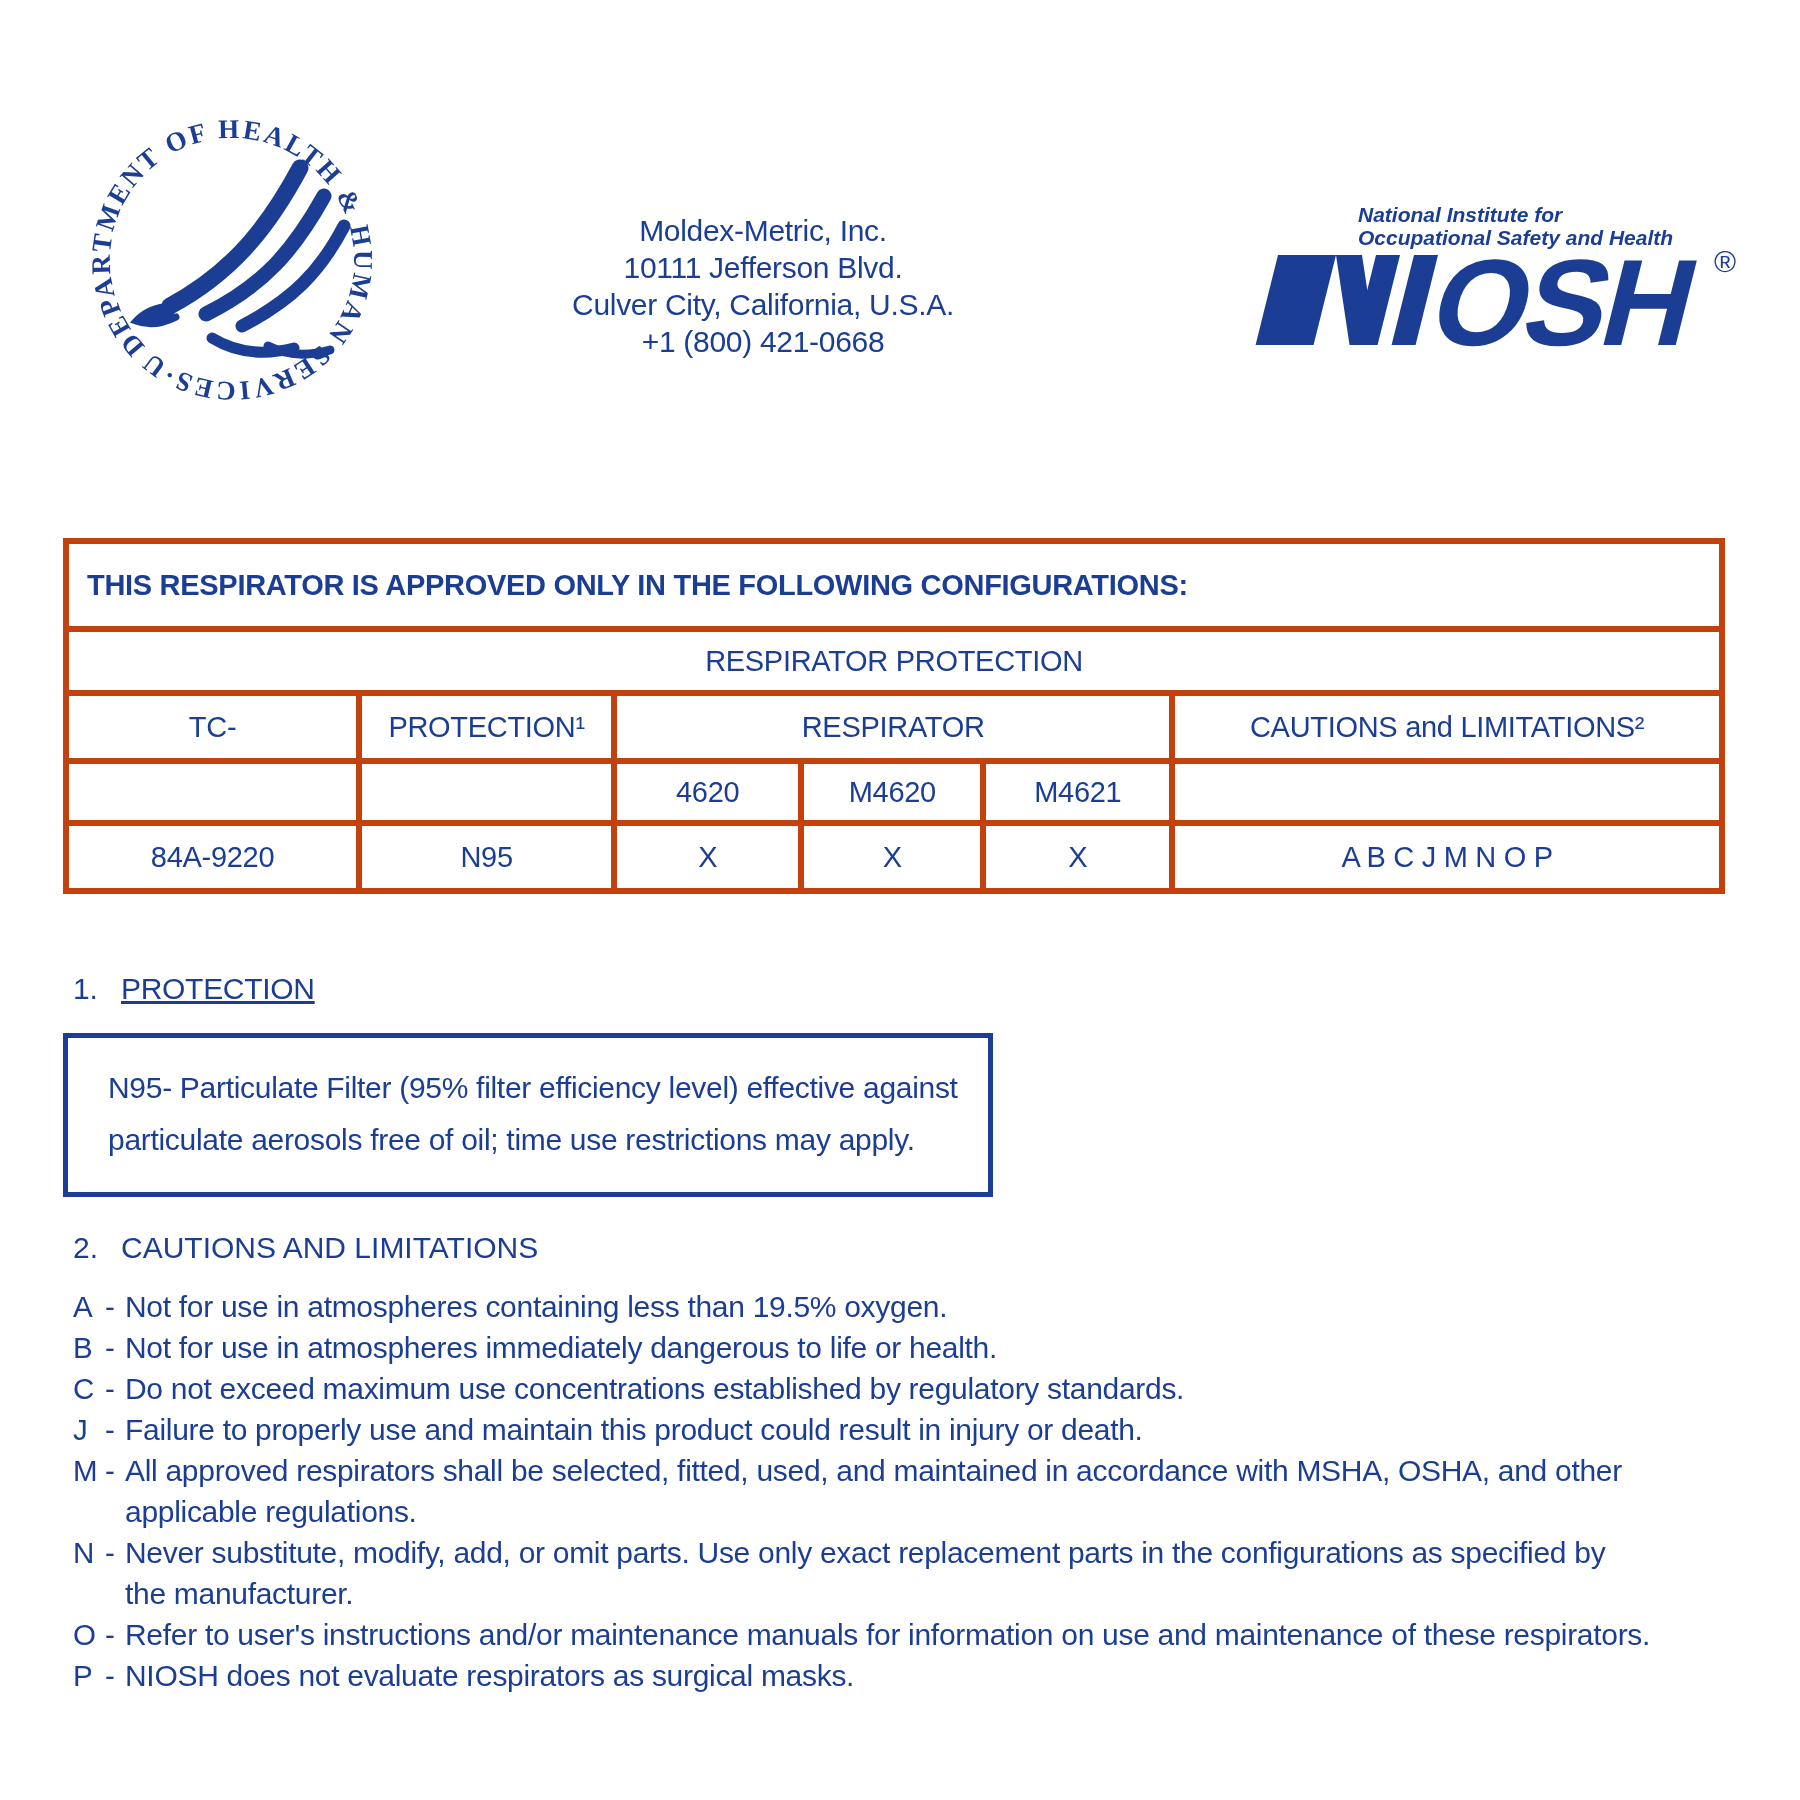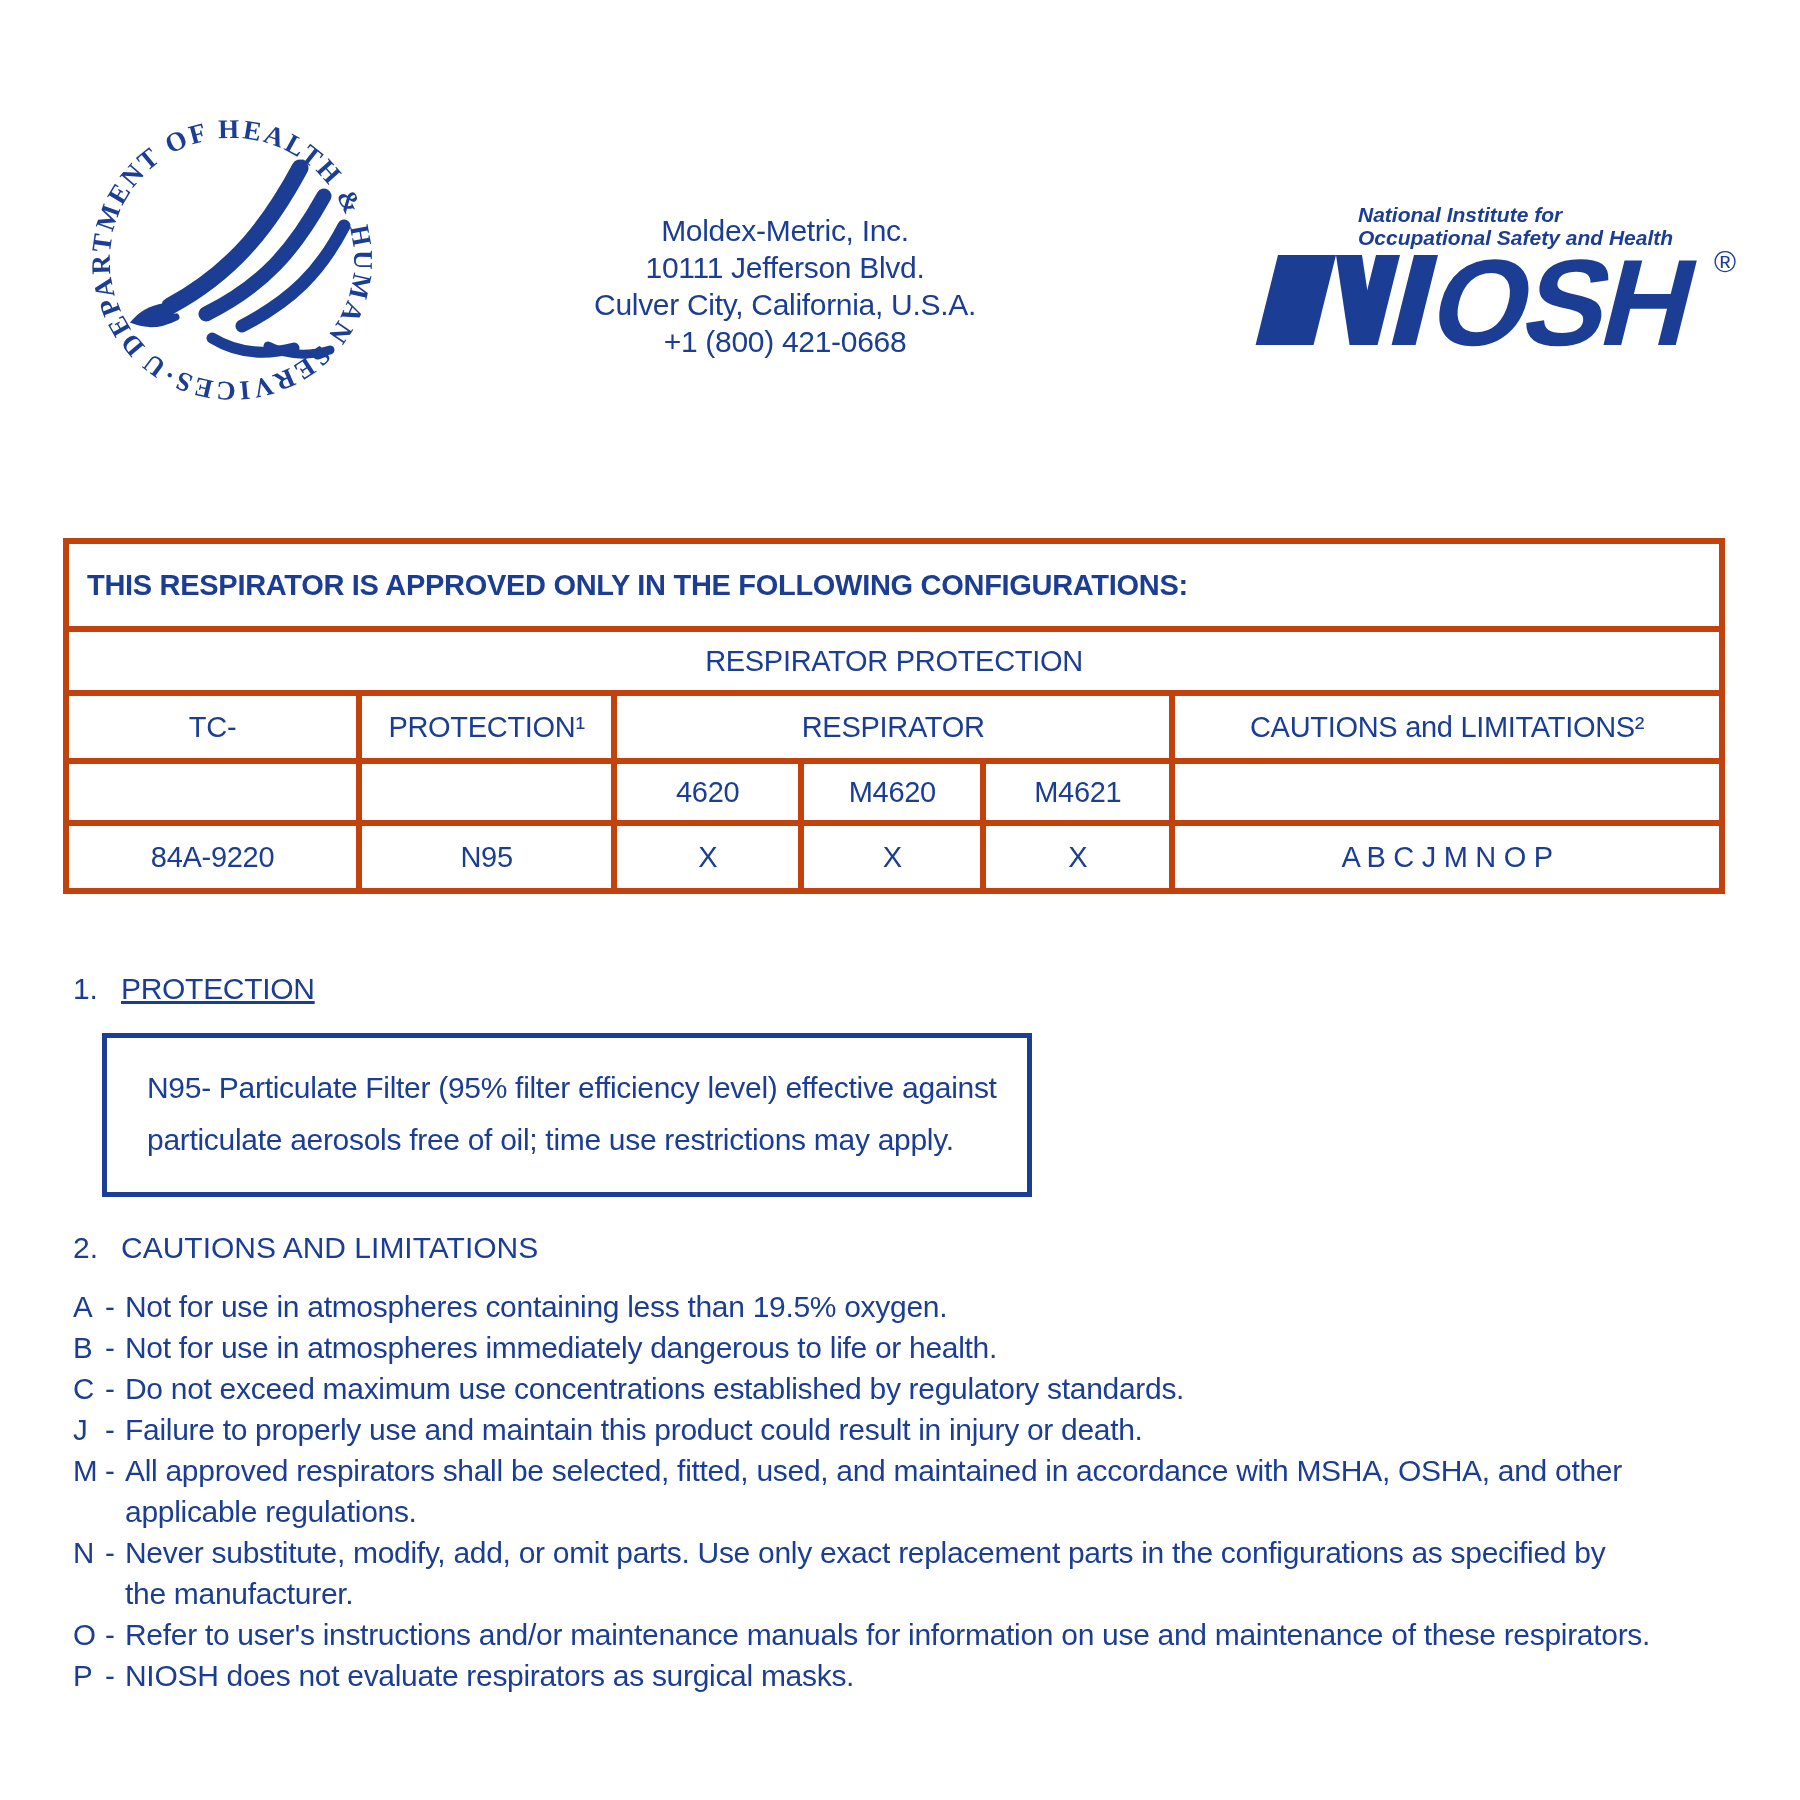--- a/index.html
+++ b/index.html
@@ -8,21 +8,21 @@
     width:1800px;height:1800px;
     background:#ffffff;
     font-family:"Liberation Sans",sans-serif;
     font-stretch:condensed;
     color:#1b3e94;
     overflow:hidden;
   }
   
   .hhs-seal{position:absolute;left:72px;top:100px;width:320px;height:320px;}
   .addr{
-    position:absolute;left:485px;top:212px;width:600px;
+    position:absolute;left:463px;top:212px;width:600px;
     text-align:center;font-size:30px;line-height:37px;letter-spacing:-0.3px;
   }
   .niosh{position:absolute;left:1238px;top:200px;width:510px;height:150px;}
   
   .cfg-table{
     position:absolute;left:63px;top:538px;
     border-collapse:collapse;table-layout:fixed;
     width:1662px;
   }
   .cfg-table td{
@@ -47,21 +47,21 @@
   .sec-heading{
     position:absolute;left:63px;
     font-size:30px;letter-spacing:-0.3px;
   }
   .sec-heading .num{position:absolute;left:10px;top:0;}
   .sec-heading .txt{position:absolute;left:58px;top:0;white-space:nowrap;text-decoration:underline;}
   .protection-box{
     position:absolute;left:63px;top:1033px;width:880px;height:130px;
     border:5px solid #1b3e94;
     padding:24px 0 0 40px;
-    font-size:30px;line-height:52px;letter-spacing:-0.3px;margin-left:39px;
+    font-size:30px;line-height:52px;letter-spacing:-0.3px;
   }
   
   .cautions{position:absolute;left:63px;top:1231px;width:1690px;}
   .cautions-head{position:relative;height:41px;font-size:30px;}
   .cautions-head .num{position:absolute;left:10px;}
   .cautions-head .txt{position:absolute;left:58px;white-space:nowrap;}
   .caution-item{position:relative;padding-left:62px;margin-top:0;}
   .caution-item .line{line-height:41px;font-size:30px;letter-spacing:-0.3px;}
   .caution-item .letter{position:absolute;left:10px;top:0;line-height:41px;font-size:29.5px;}
   .caution-item .dash{position:absolute;left:42px;top:0;line-height:41px;font-size:29.5px;}

